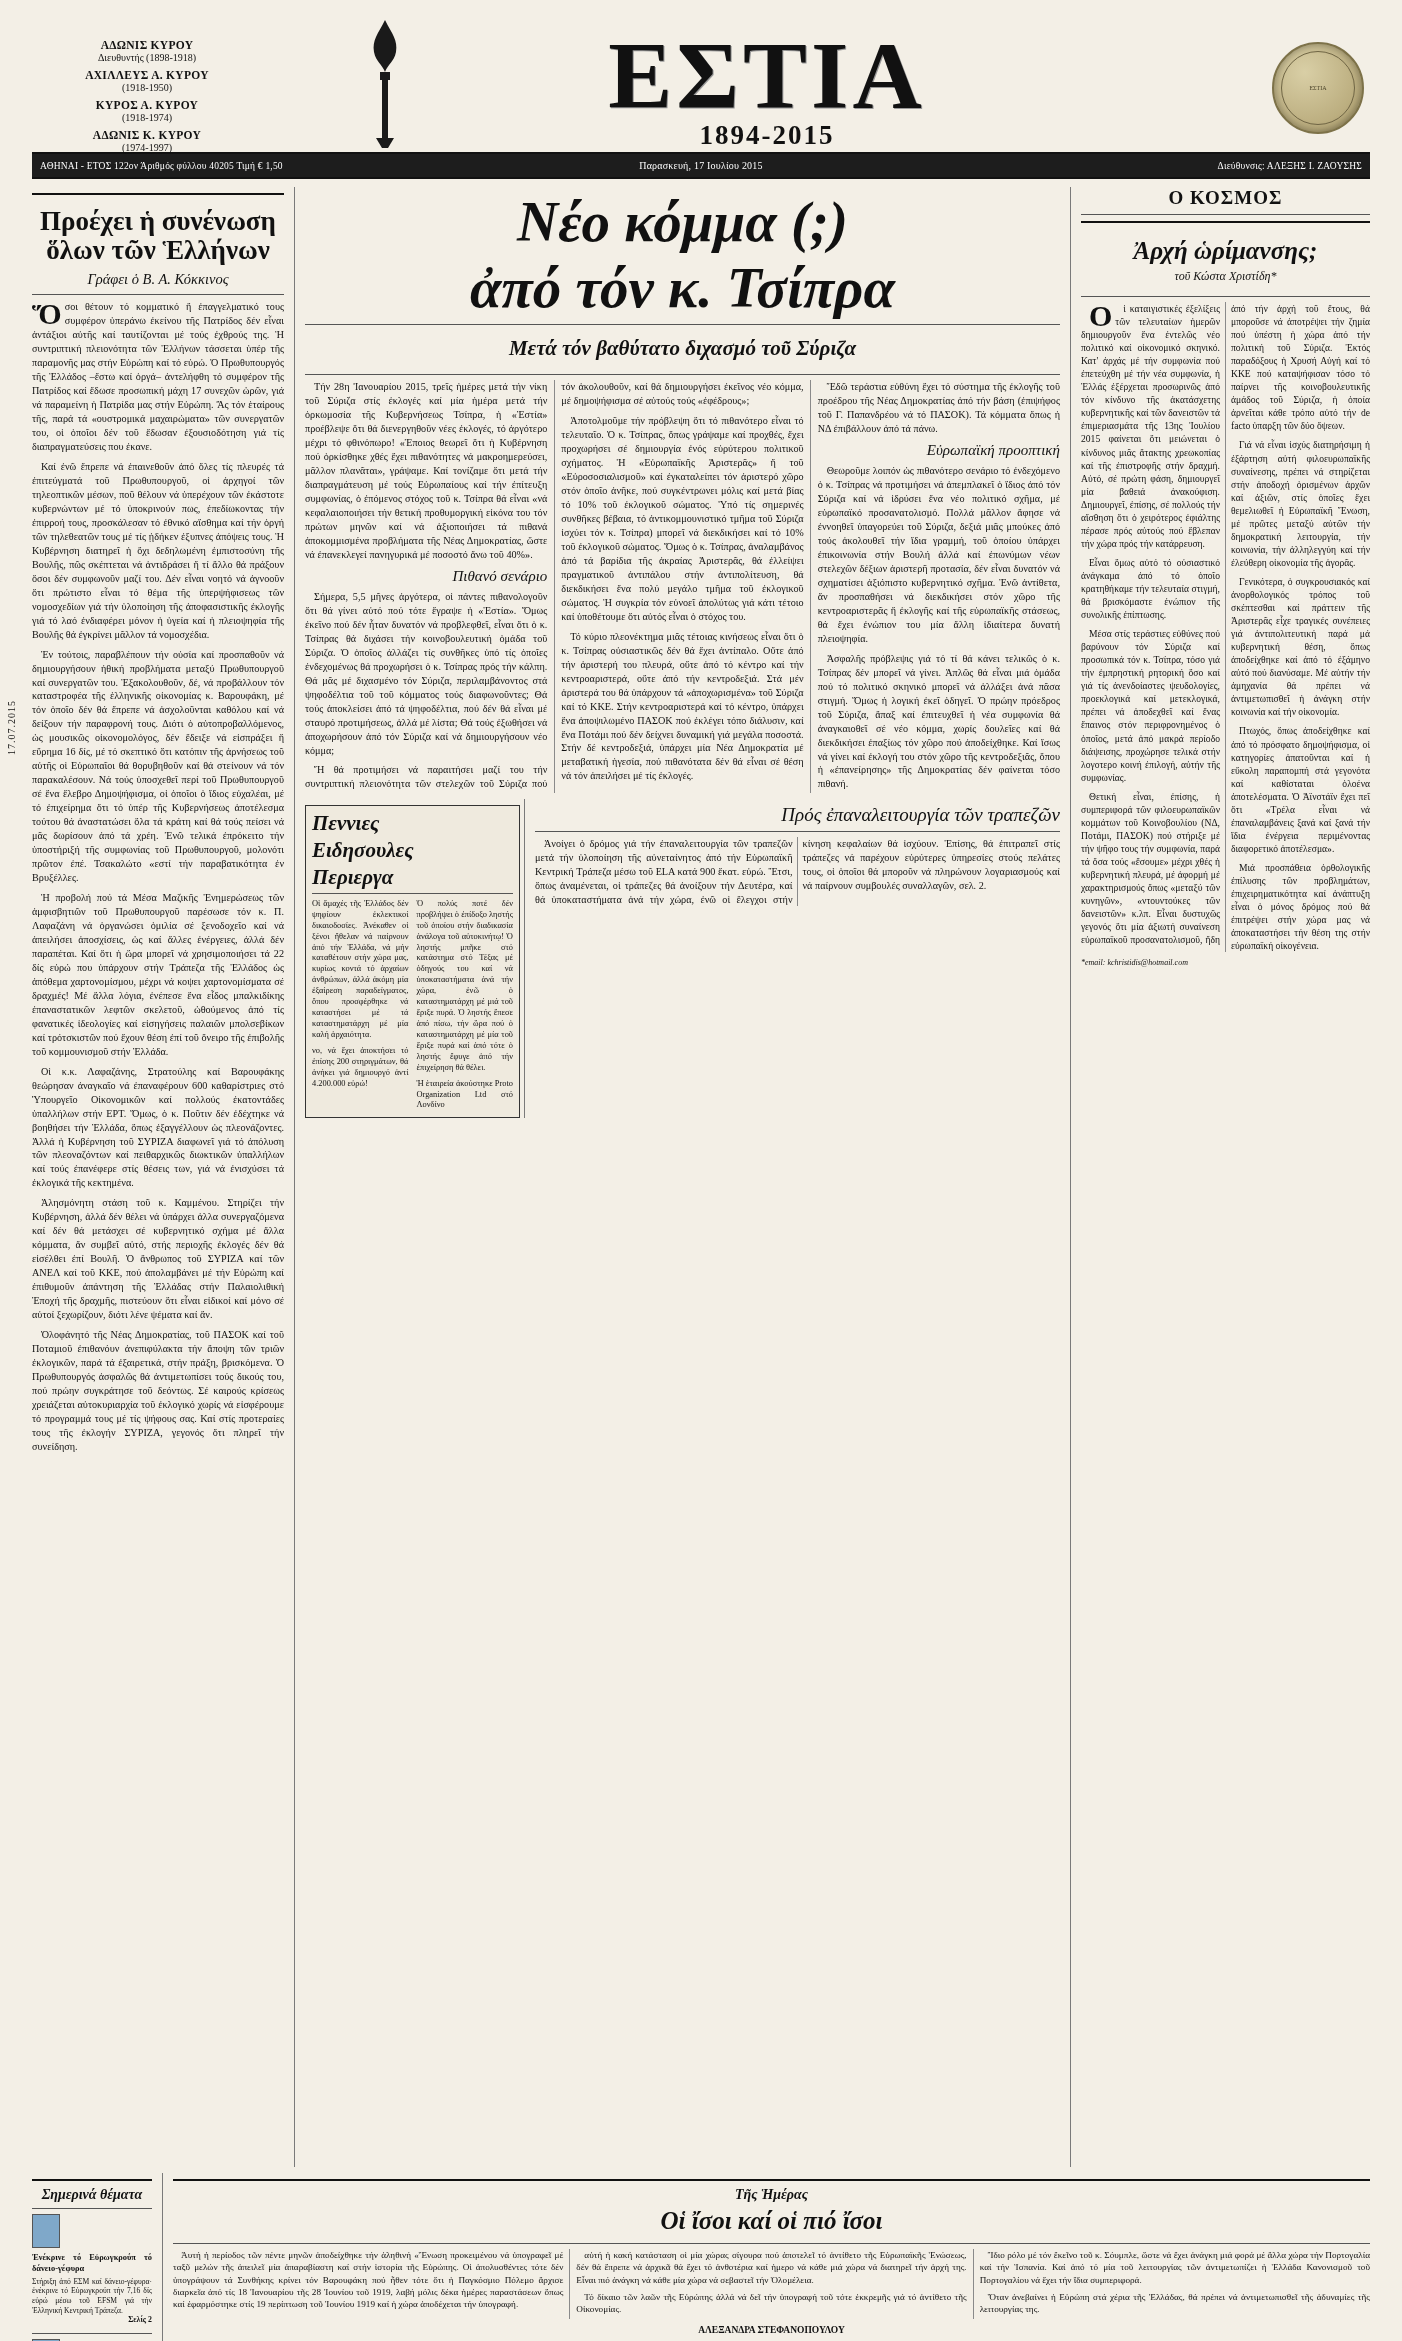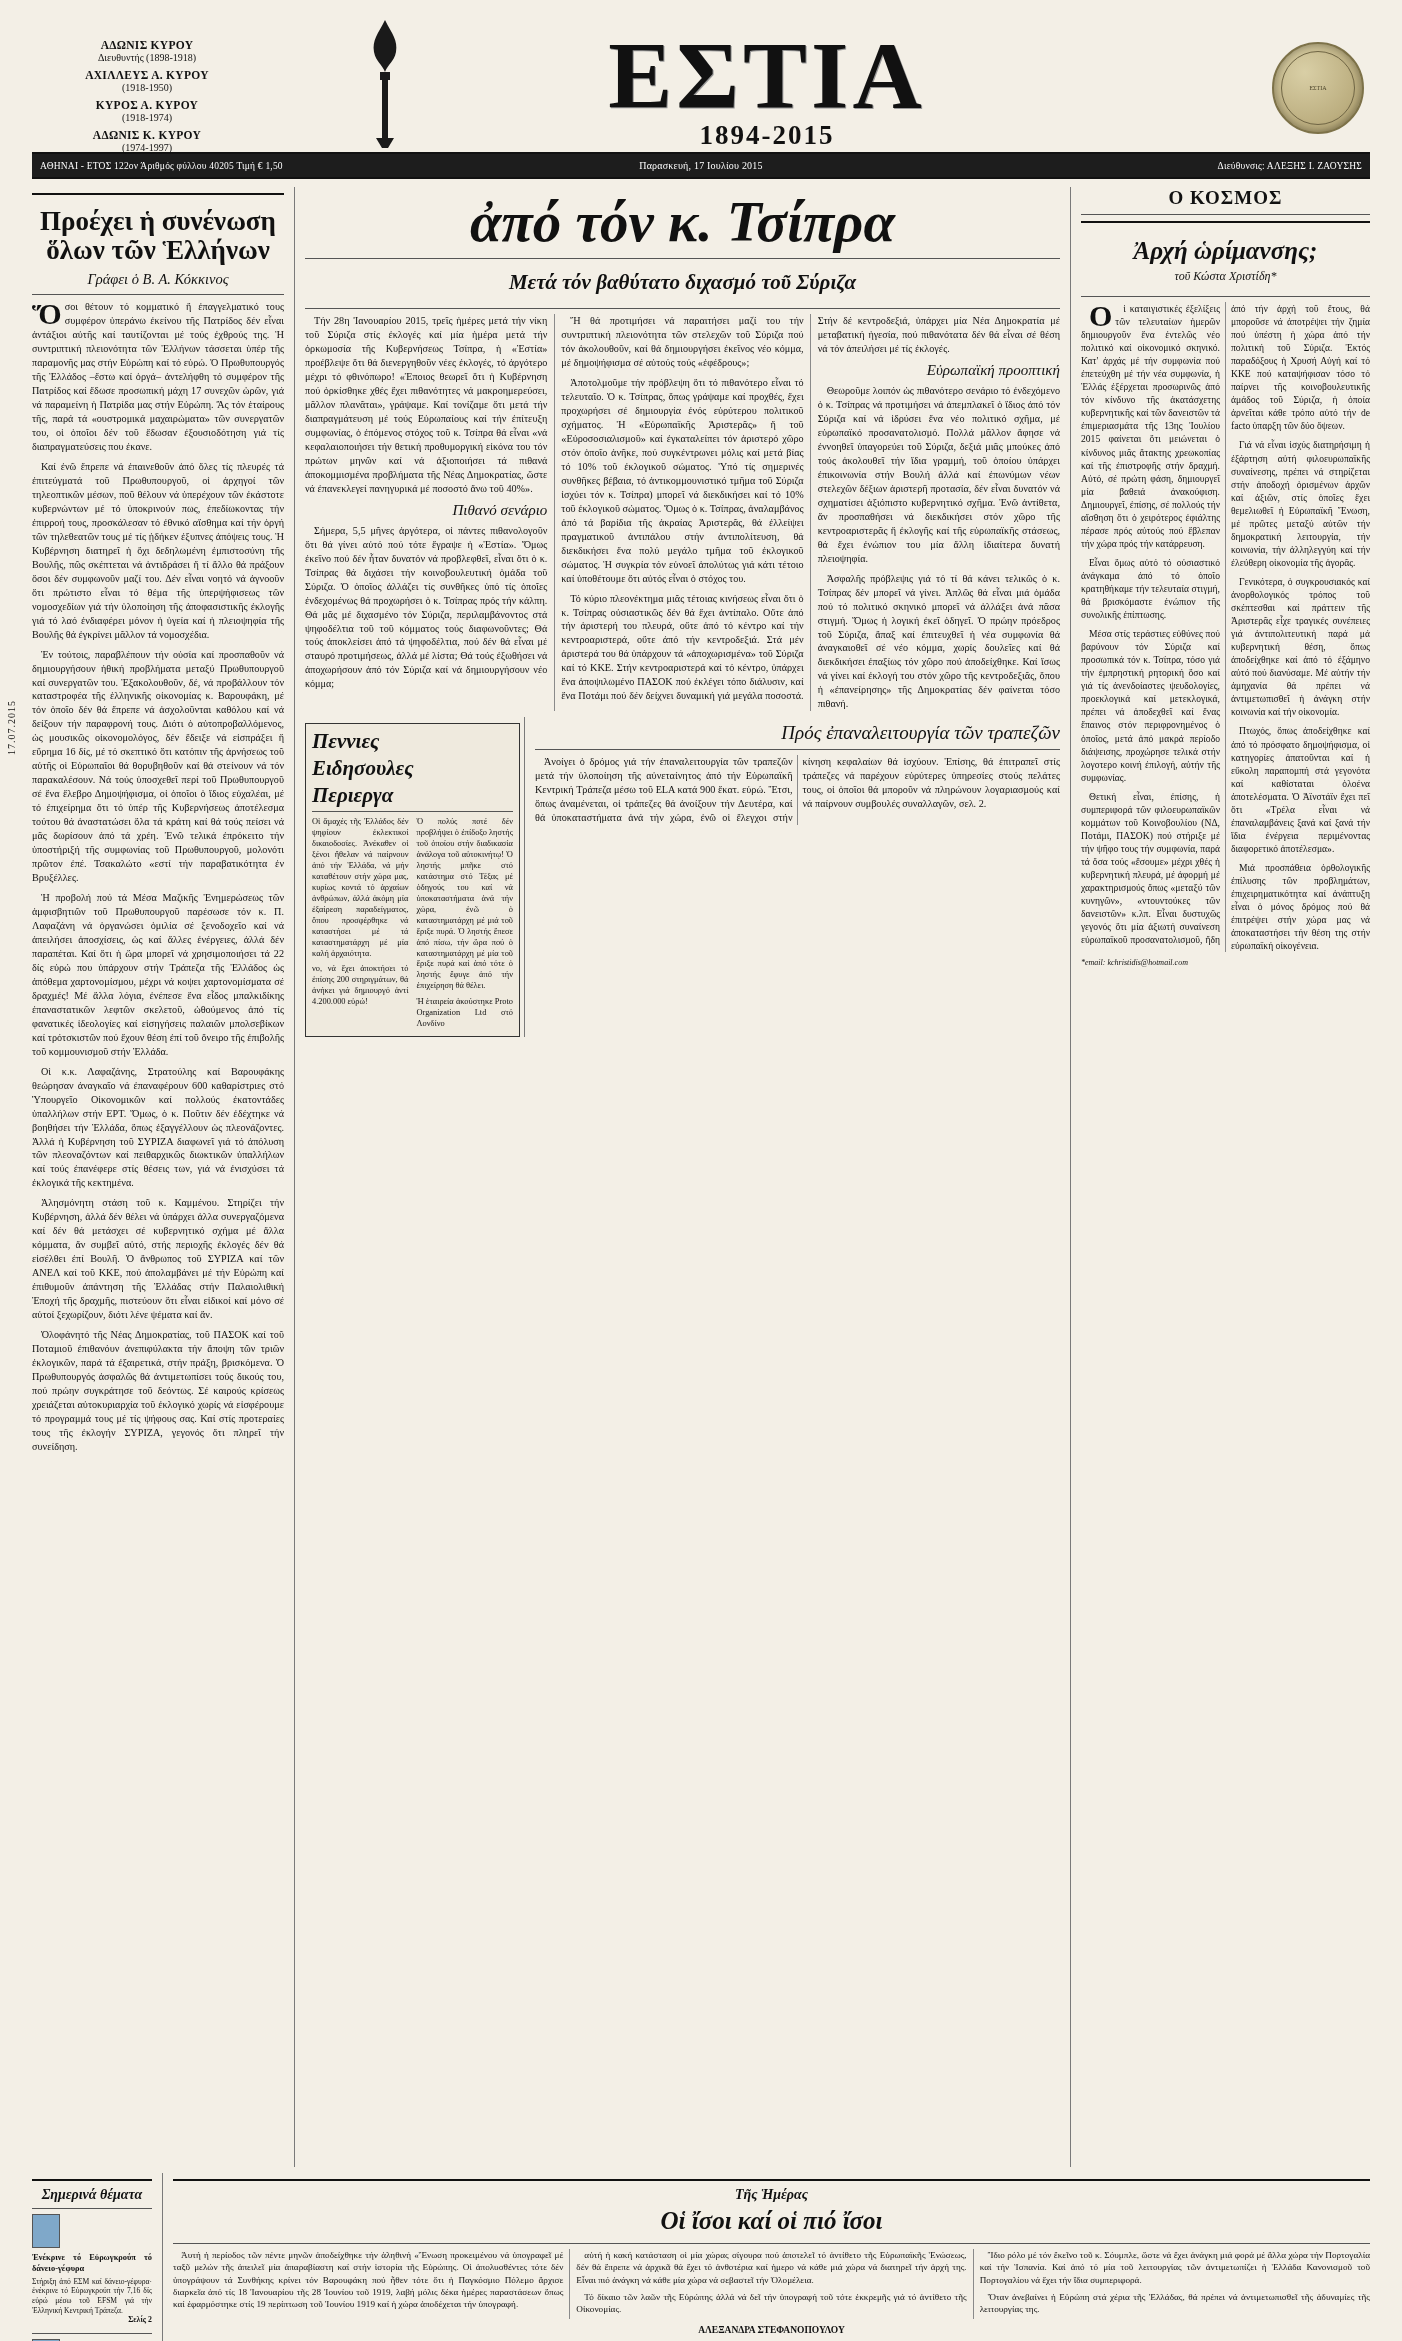--- a/index.html
+++ b/index.html
@@ -205,32 +205,34 @@
         <p>Καί ἐνῶ ἔπρεπε νά ἐπαινεθοῦν ἀπό ὅλες τίς πλευρές τά ἐπιτεύγματά τοῦ Πρωθυπουργοῦ, οἱ ἀρχηγοί τῶν τηλεοπτικῶν μέσων, ποῦ θέλουν νά ὑπερέχουν τῶν ἐκάστοτε κυβερνώντων μέ τό ὑποκρινούν πως, ἐπεδίωκοντας τήν ἐπιρροή τους, προσκάλεσαν τό ἐθνικό αἴσθημα καί τήν ὀργή τῶν τηλεθεατῶν τους μέ τίς ᾑδήκεν ἐξυπνες ἀπόψεις τους. Ἡ Κυβέρνηση διατηρεῖ ἡ ὄχι δεδηλωμένη ἐμπιστοσύνη τῆς Βουλῆς, πῶς σκέπτεται νά ἀντιδράσει ἥ τί ἄλλο θά πράξουν ὅσοι δέν συμφωνοῦν μαζί του. Δέν εἶναι νοητό νά ἀγνοοῦν ὅτι πρώτιστο εἶναι τό θέμα τῆς ὑπερψήφισεως τῶν νομοσχεδίων γιά τήν ὑλοποίηση τῆς ἀποφασιστικῆς ἐκλογῆς γιά τό λαό ἐνδιαφέρει μόνον ἡ ὑγεία καί ἡ πλειοψηφία τῆς Βουλῆς θά ἐγκρίνει μᾶλλον τά νομοσχέδια.</p>
         <p>Ἐν τούτοις, παραβλέπουν τήν οὐσία καί προσπαθοῦν νά δημιουργήσουν ἠθική προβλήματα μεταξύ Πρωθυπουργοῦ καί συνεργατῶν του. Ἐξακολουθοῦν, δέ, νά προβάλλουν τόν καταστροφέα τῆς ἑλληνικῆς οἰκονομίας κ. Βαρουφάκη, μέ τόν ὁποῖο δέν θά ἔπρεπε νά ἀσχολοῦνται καθόλου καί νά δείξουν τήν παραφρονή τους. Διότι ὁ αὐτοπροβαλλόμενος, ὡς μουσικῶς οἰκονομολόγος, δέν ἔδειξε νά εἰσπράξει ἥ εὔρημα 16 δίς, μέ τό σκεπτικό ὅτι κατόπιν τῆς ἀρνήσεως τοῦ αὐτῆς οἱ Εὐρωπαῖοι θά θορυβηθοῦν καί θά στείνουν νά τόν παρακαλέσουν. Νά τούς ὑποσχεθεῖ περί τοῦ Πρωθυπουργοῦ σέ ἕνα ἔλεβρο Δημοψήφισμα, οἱ ὁποῖοι ὁ ἴδιος εὐχαλέαι, μέ τό ἐπιχείρημα ὅτι τό ὑπέρ τῆς Κυβερνήσεως ἀποτέλεσμα τούτου θά ἀναστατώσει ὅλα τά κράτη καί θά τούς πείσει νά μᾶς δωρίσουν ἀπό τά χρέη. Ἐνῶ τελικά ἐπρόκειτο τήν ὑποστήριξή τῆς συμφωνίας τοῦ Πρωθυπουργοῦ, μολονότι πρῶτον ἐπέ. Τσακαλώτο «εστί τήν παραβατικότητα ἐν Βρυξέλλες.</p>
         <p>Ἡ προβολή πού τά Μέσα Μαζικῆς Ἐνημερώσεως τῶν ἀμφισβητιῶν τοῦ Πρωθυπουργοῦ παρέσωσε τόν κ. Π. Λαφαζάνη νά ὀργανώσει ὁμιλία σέ ξενοδοχεῖο καί νά ἀπειλήσει ἀποσχίσεις, ὡς καί ἄλλες ἐνέργειες, ἀλλά δέν παραπέται. Καί ὅτι ἡ ὥρα μπορεῖ νά χρησιμοποιήσει τά 22 δίς εὐρώ που ὑπάρχουν στήν Τράπεζα τῆς Ἑλλάδος ὡς ἀπόθεμα χαρτονομίσμου, μέχρι νά κοψει χαρτονομίσματα σέ δραχμές! Μέ ἄλλα λόγια, ἐνέπεσε ἕνα εἶδος μπαλκιδίκης ἐπαναστατικῶν λεφτῶν σκελετοῦ, ὡθούμενος ἀπό τίς φανατικές ἰδεολογίες καί εἰσηγήσεις παλαιῶν μπολσεβίκων καί τρότσκιστῶν πού ἔχουν θέση ἐπί τοῦ ὄνειρο τῆς ἐπιβολῆς τοῦ κομμουνισμοῦ στήν Ἑλλάδα.</p>
         <p>Οἱ κ.κ. Λαφαζάνης, Στρατούλης καί Βαρουφάκης θεώρησαν ἀναγκαῖο νά ἐπαναφέρουν 600 καθαρίστριες στό Ὑπουργεῖο Οἰκονομικῶν καί πολλούς ἐκατοντάδες ὑπαλλήλων στήν ΕΡΤ. Ὅμως, ὁ κ. Ποῦτιν δέν ἐδέχτηκε νά βοηθήσει τήν Ἑλλάδα, ὅπως ἐξαγγέλλουν ὡς πλεονάζοντες. Ἀλλά ἡ Κυβέρνηση τοῦ ΣΥΡΙΖΑ διαφωνεῖ γιά τό ἀπόλυση τῶν πλεοναζόντων καί πειθαρχικῶς διωκτικῶν ὑπαλλήλων καί τούς ἐπανέφερε στίς θέσεις των, γιά νά ἐνισχύσει τά ἐκλογικά τῆς κεκτημένα.</p>
         <p>Ἀλησμόνητη στάση τοῦ κ. Καμμένου. Στηρίζει τήν Κυβέρνηση, ἀλλά δέν θέλει νά ὑπάρχει ἀλλα συνεργαζόμενα καί δέν θά μετάσχει σέ κυβερνητικό σχήμα μέ ἄλλα κόμματα, ἄν συμβεῖ αὐτό, στής περιοχῆς ἐκλογές δέν θά εἰσέλθει ἐπί Βουλῆ. Ὁ ἄνθρωπος τοῦ ΣΥΡΙΖΑ καί τῶν ΑΝΕΛ καί τοῦ ΚΚΕ, πού ἀπολαμβάνει μέ τήν Εὐρώπη καί ἐπιθυμοῦν ἀπάντηση τῆς Ἑλλάδας στήν Παλαιολιθική Ἐποχή τῆς δραχμῆς, πιστεύουν ὅτι εἶναι εἰδικοί καί μόνο σέ αὐτοί ξεχωρίζουν, διότι λένε ψέματα καί ἄν.</p>
         <p>Ὁλοφάνητό τῆς Νέας Δημοκρατίας, τοῦ ΠΑΣΟΚ καί τοῦ Ποταμιοῦ ἐπιθανόυν ἀνεπιφύλακτα τήν ἄποψη τῶν τριῶν ἐκλογικῶν, παρά τά ἐξαιρετικά, στήν πράξη, βρισκόμενα. Ὁ Πρωθυπουργός ἀσφαλῶς θά ἀντιμετωπίσει τούς δικούς του, πού πρώην συγκράτησε τοῦ δεόντως. Σέ καιρούς κρίσεως χρειάζεται αὐτοκυριαρχία τοῦ ἐκλογικό χωρίς νά εἰσφέρουμε τό προγραμμά τους μέ τίς ψήφους σας. Καί στίς προτεραίες τους τῆς ἐκλογήν ΣΥΡΙΖΑ, γεγονός ὅτι πληρεῖ τήν συνείδηση.</p>
       </div>
     </div>
 
     <div class="col-mid rule-v" style="padding-left:10px;">
+      <div class="headline">Νέο κόμμα (;)</div>
       <div class="headline">ἀπό τόν κ. Τσίπρα</div>
       <hr class="hr-thin">
       <div class="subhead">Μετά τόν βαθύτατο διχασμό τοῦ Σύριζα</div>
       <hr class="hr-thin">
 
       <div class="three-col">
         <p>Τήν 28η Ἰανουαρίου 2015, τρεῖς ἡμέρες μετά τήν νίκη τοῦ Σύριζα στίς ἐκλογές καί μία ἡμέρα μετά τήν ὁρκωμοσία τῆς Κυβερνήσεως Τσίπρα, ἡ «Ἑστία» προέβλεψε ὅτι θά διενεργηθοῦν νέες ἐκλογές, τό ἀργότερο μέχρι τό φθινόπωρο! «Ἐποιος θεωρεῖ ὅτι ἡ Κυβέρνηση πού ὁρκίσθηκε χθές ἔχει πιθανότητες νά μακροημερεύσει, μᾶλλον πλανᾶται», γράψαμε. Καί τονίζαμε ὅτι μετά τήν διαπραγμάτευση μέ τούς Εὐρωπαίους καί τήν ἐπίτευξη συμφωνίας, ὁ ἐπόμενος στόχος τοῦ κ. Τσίπρα θά εἶναι «νά κεφαλαιοποιήσει τήν θετική προθυμοργική εἰκόνα του τόν πρώτων μηνῶν καί νά ἀξιοποιήσει τά πιθανά ἀποκομμισμένα προβλήματα τῆς Νέας Δημοκρατίας, ὥστε νά ἐπανεκλεγεί πανηγυρικά μέ ποσοστό ἄνω τοῦ 40%».</p>
         <div class="sec-head">Πιθανό σενάριο</div>
         <p>Σήμερα, 5,5 μῆνες ἀργότερα, οἱ πάντες πιθανολογοῦν ὅτι θά γίνει αὐτό πού τότε ἔγραψε ἡ «Ἑστία». Ὅμως ἐκεῖνο πού δέν ἦταν δυνατόν νά προβλεφθεῖ, εἶναι ὅτι ὁ κ. Τσίπρας θά διχάσει τήν κοινοβουλευτική ὁμάδα τοῦ Σύριζα. Ὁ ὁποῖος ἀλλάζει τίς συνθῆκες ὑπό τίς ὁποῖες ἐνδεχομένως θά προχωρήσει ὁ κ. Τσίπρας πρός τήν κάλπη. Θά μᾶς μέ διχασμένο τόν Σύριζα, περιλαμβάνοντος στά ψηφοδέλτια τοῦ τοῦ κόμματος τούς διαφωνοῦντες; Θά τούς ἀποκλείσει ἀπό τά ψηφοδέλτια, πού δέν θά εἶναι μέ σταυρό προτιμήσεως, ἀλλά μέ λίστα; Θά τούς ἐξωθήσει νά ἀποχωρήσουν ἀπό τόν Σύριζα καί νά δημιουργήσουν νέο κόμμα;</p>
         <p>Ἤ θά προτιμήσει νά παραιτήσει μαζί του τήν συντριπτική πλειονότητα τῶν στελεχῶν τοῦ Σύριζα πού τόν ἀκολουθοῦν, καί θά δημιουργήσει ἐκεῖνος νέο κόμμα, μέ δημοψήφισμα σέ αὐτούς τούς «ἐφέδρους»;</p>
         <p>Ἀποτολμοῦμε τήν πρόβλεψη ὅτι τό πιθανότερο εἶναι τό τελευταῖο. Ὁ κ. Τσίπρας, ὅπως γράψαμε καί προχθές, ἔχει προχωρήσει σέ δημιουργία ἐνός εὐρύτερου πολιτικοῦ σχήματος. Ἡ «Εὐρωπαϊκῆς Ἀριστερᾶς» ἤ τοῦ «Εὐροσοσιαλισμοῦ» καί ἐγκαταλείπει τόν ἀριστερό χῶρο στόν ὁποῖο ἀνῆκε, πού συγκέντρωνει μόλις καί μετά βίας τό 10% τοῦ ἐκλογικοῦ σώματος. Ὑπό τίς σημερινές συνθῆκες βέβαια, τό ἀντικομμουνιστικό τμῆμα τοῦ Σύριζα ἰσχύει τόν κ. Τσίπρα) μπορεῖ νά διεκδικήσει καί τό 10% τοῦ ἐκλογικοῦ σώματος. Ὅμως ὁ κ. Τσίπρας, ἀναλαμβάνος ἀπό τά βαρίδια τῆς ἀκραίας Ἀριστερᾶς, θά ἐλλείψει πραγματικοῦ ἀντιπάλου στήν ἀντιπολίτευση, θά διεκδικήσει ἕνα πολύ μεγάλο τμῆμα τοῦ ἐκλογικοῦ σώματος. Ἡ συγκρία τόν εὐνοεῖ ἀπολύτως γιά κάτι τέτοιο καί ὑποθέτουμε ὅτι αὐτός εἶναι ὁ στόχος του.</p>
         <p>Τό κύριο πλεονέκτημα μιᾶς τέτοιας κινήσεως εἶναι ὅτι ὁ κ. Τσίπρας οὐσιαστικῶς δέν θά ἔχει ἀντίπαλο. Οὔτε ἀπό τήν ἀριστερή του πλευρά, οὔτε ἀπό τό κέντρο καί τήν κεντροαριστερά, οὔτε ἀπό τήν κεντροδεξιά. Στά μέν ἀριστερά του θά ὑπάρχουν τά «ἀποχωρισμένα» τοῦ Σύριζα καί τό ΚΚΕ. Στήν κεντροαριστερά καί τό κέντρο, ὑπάρχει ἕνα ἀποψιλωμένο ΠΑΣΟΚ πού ἐκλέγει τόπο διάλυσιν, καί ἕνα Ποτάμι πού δέν δείχνει δυναμική γιά μεγάλα ποσοστά. Στήν δέ κεντροδεξιά, ὑπάρχει μία Νέα Δημοκρατία μέ μεταβατική ἡγεσία, πού πιθανότατα δέν θά εἶναι σέ θέση νά τόν ἀπειλήσει μέ τίς ἐκλογές.</p>
+        <p>Ἔδῶ τεράστια εὐθύνη ἔχει τό σύστημα τῆς ἐκλογῆς τοῦ προέδρου τῆς Νέας Δημοκρατίας ἀπό τήν βάση (ἐπιψήφος τοῦ Γ. Παπανδρέου νά τό ΠΑΣΟΚ). Τά κόμματα ὅπως ἡ ΝΔ ἐπιβάλλουν ἀπό τά πάνω.</p>
         <div class="sec-head">Εὐρωπαϊκή προοπτική</div>
         <p>Θεωροῦμε λοιπόν ὡς πιθανότερο σενάριο τό ἐνδεχόμενο ὁ κ. Τσίπρας νά προτιμήσει νά ἀπεμπλακεῖ ὁ ἴδιος ἀπό τόν Σύριζα καί νά ἱδρύσει ἕνα νέο πολιτικό σχῆμα, μέ εὐρωπαϊκό προσανατολισμό. Πολλά μᾶλλον ἄφησε νά ἐννοηθεῖ ὑπαγορεύει τοῦ Σύριζα, δεξιά μιᾶς μπούκες ἀπό τούς ἀκολουθεῖ τήν ἴδια γραμμή, τοῦ ὁποίου ὑπάρχει ἐπικοινωνία στήν Βουλή ἀλλά καί ἐπωνύμων νέων στελεχῶν δέξιων ἀριστερῆ προτασία, δέν εἶναι δυνατόν νά σχηματίσει ἀξιόπιστο κυβερνητικό σχῆμα. Ἐνῶ ἀντίθετα, ἄν προσπαθήσει νά διεκδικήσει στόν χῶρο τῆς κεντροαριστερᾶς ἤ ἐκλογῆς καί τῆς εὐρωπαϊκῆς στάσεως, θά ἔχει ἐνώπιον του μία ἄλλη ἰδιαίτερα δυνατή πλειοψηφία.</p>
         <p>Ἀσφαλῆς πρόβλεψις γιά τό τί θά κάνει τελικῶς ὁ κ. Τσίπρας δέν μπορεῖ νά γίνει. Ἁπλῶς θά εἶναι μιά ὁμάδα πού τό πολιτικό σκηνικό μπορεῖ νά ἀλλάξει ἀνά πᾶσα στιγμή. Ὅμως ἡ λογική ἐκεῖ ὁδηγεῖ. Ὁ πρώην πρόεδρος τοῦ Σύριζα, ἄπαξ καί ἐπιτευχθεῖ ἡ νέα συμφωνία θά ἀναγκαιοθεῖ σέ νέο κόμμα, χωρίς δουλεῖες καί θά διεκδικήσει ἐπαξίως τόν χῶρο πού ἀποδείχθηκε. Καί ἴσως νά γίνει καί ἐκλογή του στόν χῶρο τῆς κεντροδεξιᾶς, ὅπου ἡ «ἐπανείρησης» τῆς Δημοκρατίας δέν φαίνεται τόσο πιθανή.</p>
       </div>
 
       <div style="display:flex; gap:4px; margin-top:6px;">
         <div style="width:215px;">
           <div class="pennies">
             <h3>Πεννιες</h3>
             <h3>Ειδησουλες</h3>

